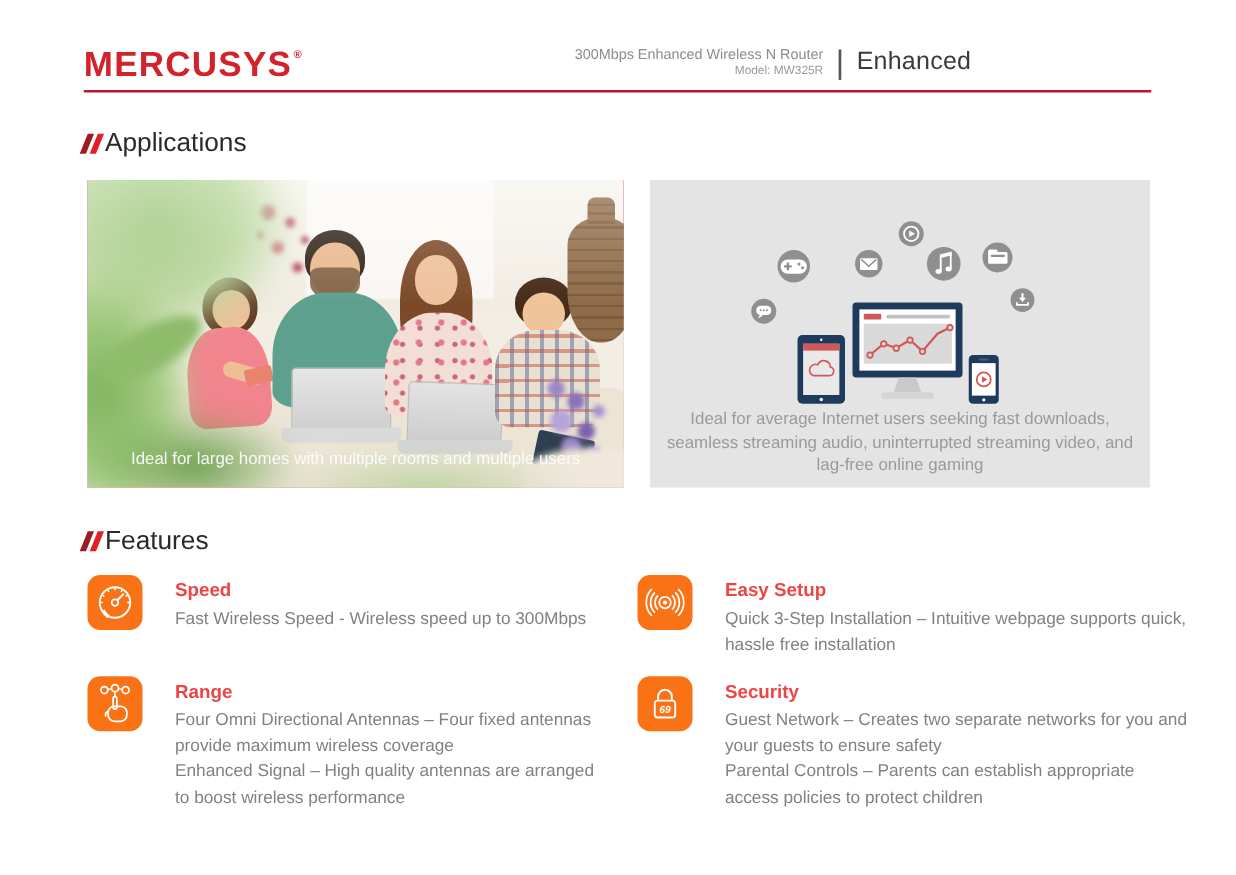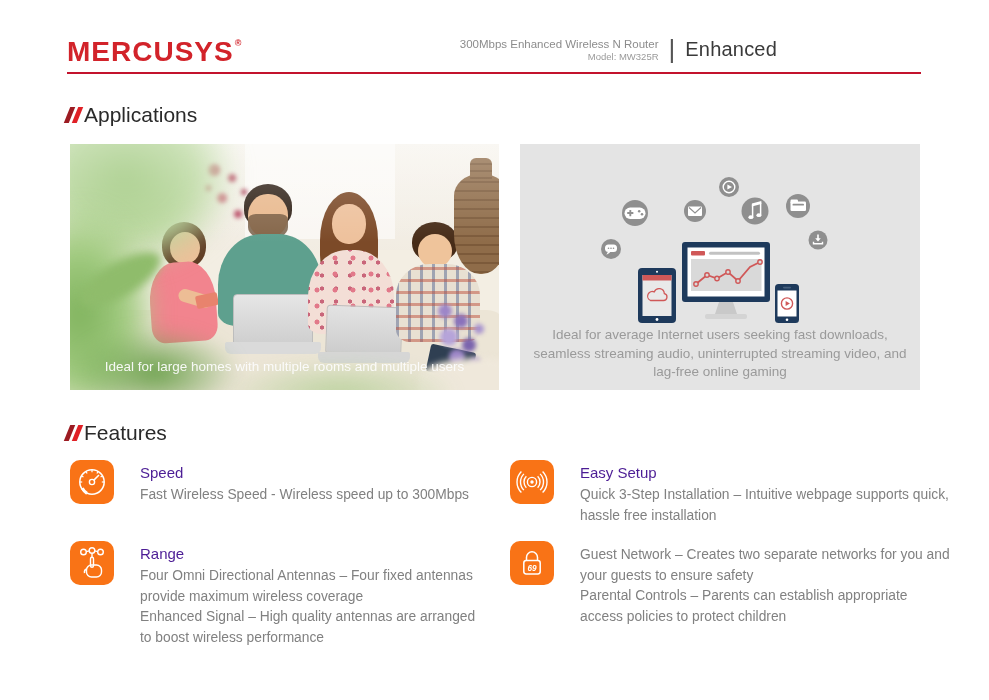--- a/index.html
+++ b/index.html
@@ -87,21 +87,21 @@
   .panel { position:absolute; left:520px; top:144px; width:400px; height:246px; background:#e4e4e4; }
   .panel-caption { position:absolute; left:10px; right:10px; bottom:8px; text-align:center; font-size:13.5px; line-height:1.38; color:#9a9a9a; }
 
   
   .features-grid { position:absolute; left:70px; top:460px; width:880px; display:grid; grid-template-columns:440px 440px; grid-template-rows:81px auto; }
   .feature { display:flex; gap:26px; align-items:flex-start; }
   .f-icon { width:44px; height:44px; border-radius:10px; background:#f97316; flex:0 0 44px;text-align:center; }
   .f-text { padding-top:4px; }
   .col-left .f-text { width:350px; }
   .col-right .f-text { width:378px; }
-  .f-title { font-size:15px; font-weight:normal; color:#4c1d95; margin-bottom:4px; }
+  .f-title { font-size:15px; font-weight:bold; color:#ef4444; margin-bottom:4px; }
   .f-desc { font-size:13.8px; color:#818181; line-height:1.5; }
 </style>
 </head>
 <body>
 
 <div class="page">
 
   <div class="logo"><span>MERCUSYS</span><sup>®</sup></div>
   <div class="header-right">
     <div class="product-info">
@@ -334,19 +334,20 @@
 
     <div class="feature col-right">
       <div class="f-icon">
         <svg width="44" height="44" viewBox="0 0 44 44">
           <path d="M16.5,19.5 v-3.2 a5.5,5.5 0 0 1 11,0 v3.2" fill="none" stroke="#fff" stroke-width="1.5"></path>
           <rect x="13.8" y="19.5" width="16.4" height="13.5" rx="2.4" fill="none" stroke="#fff" stroke-width="1.5"></rect>
           <text x="22" y="29.6" text-anchor="middle" font-size="8.2" font-style="italic" font-weight="bold" fill="#fff" font-family="Liberation Sans, sans-serif">69</text>
         </svg>
       </div>
       <div class="f-text">
+        <div class="f-title">Security</div>
         <div class="f-desc">Guest Network – Creates two separate networks for you and your guests to ensure safety</div>
         <div class="f-desc">Parental Controls – Parents can establish appropriate access policies to protect children</div>
       </div>
     </div>
 
   </div>
 </div>
 
 </body></html>

